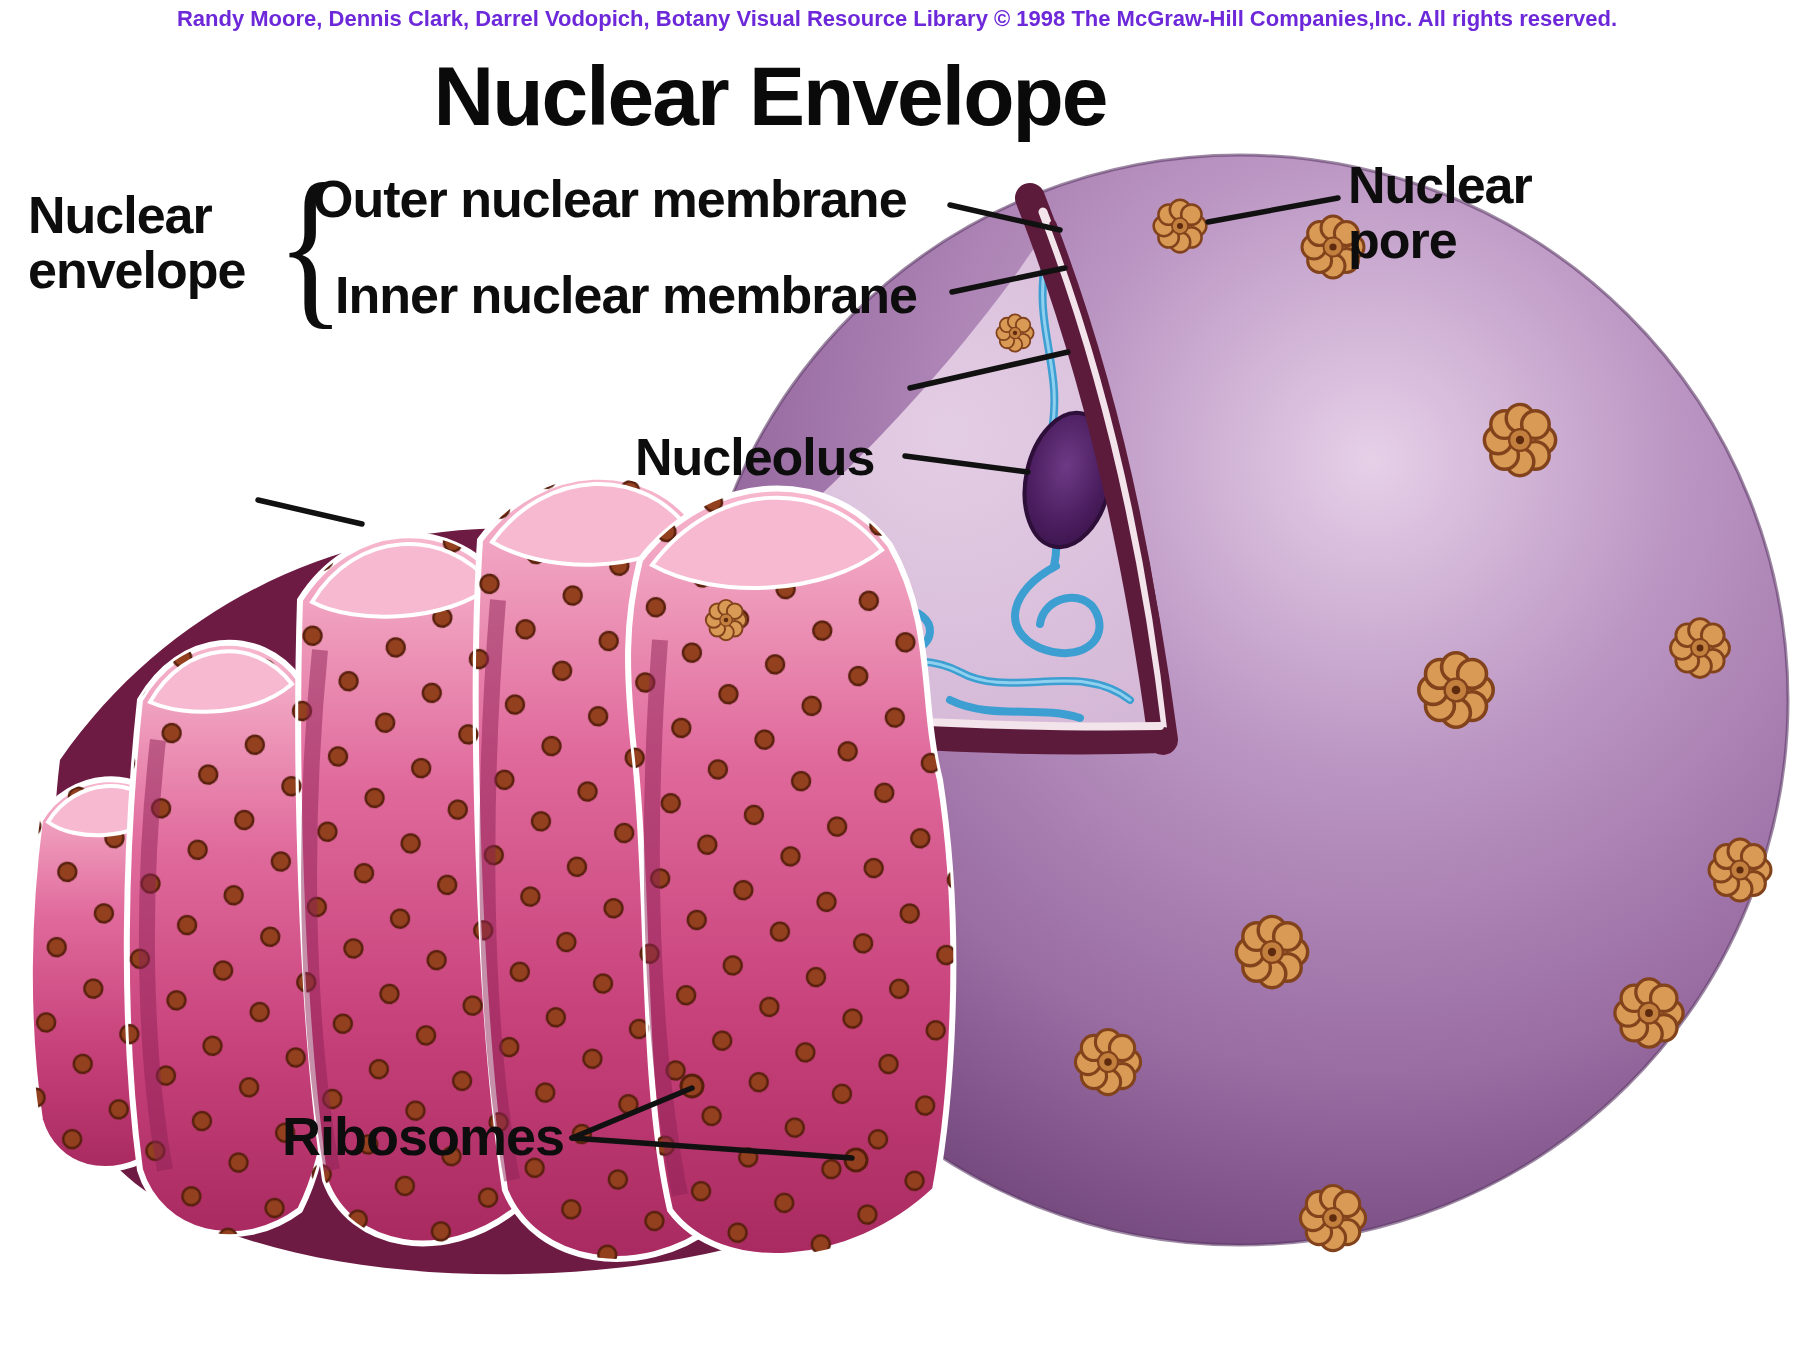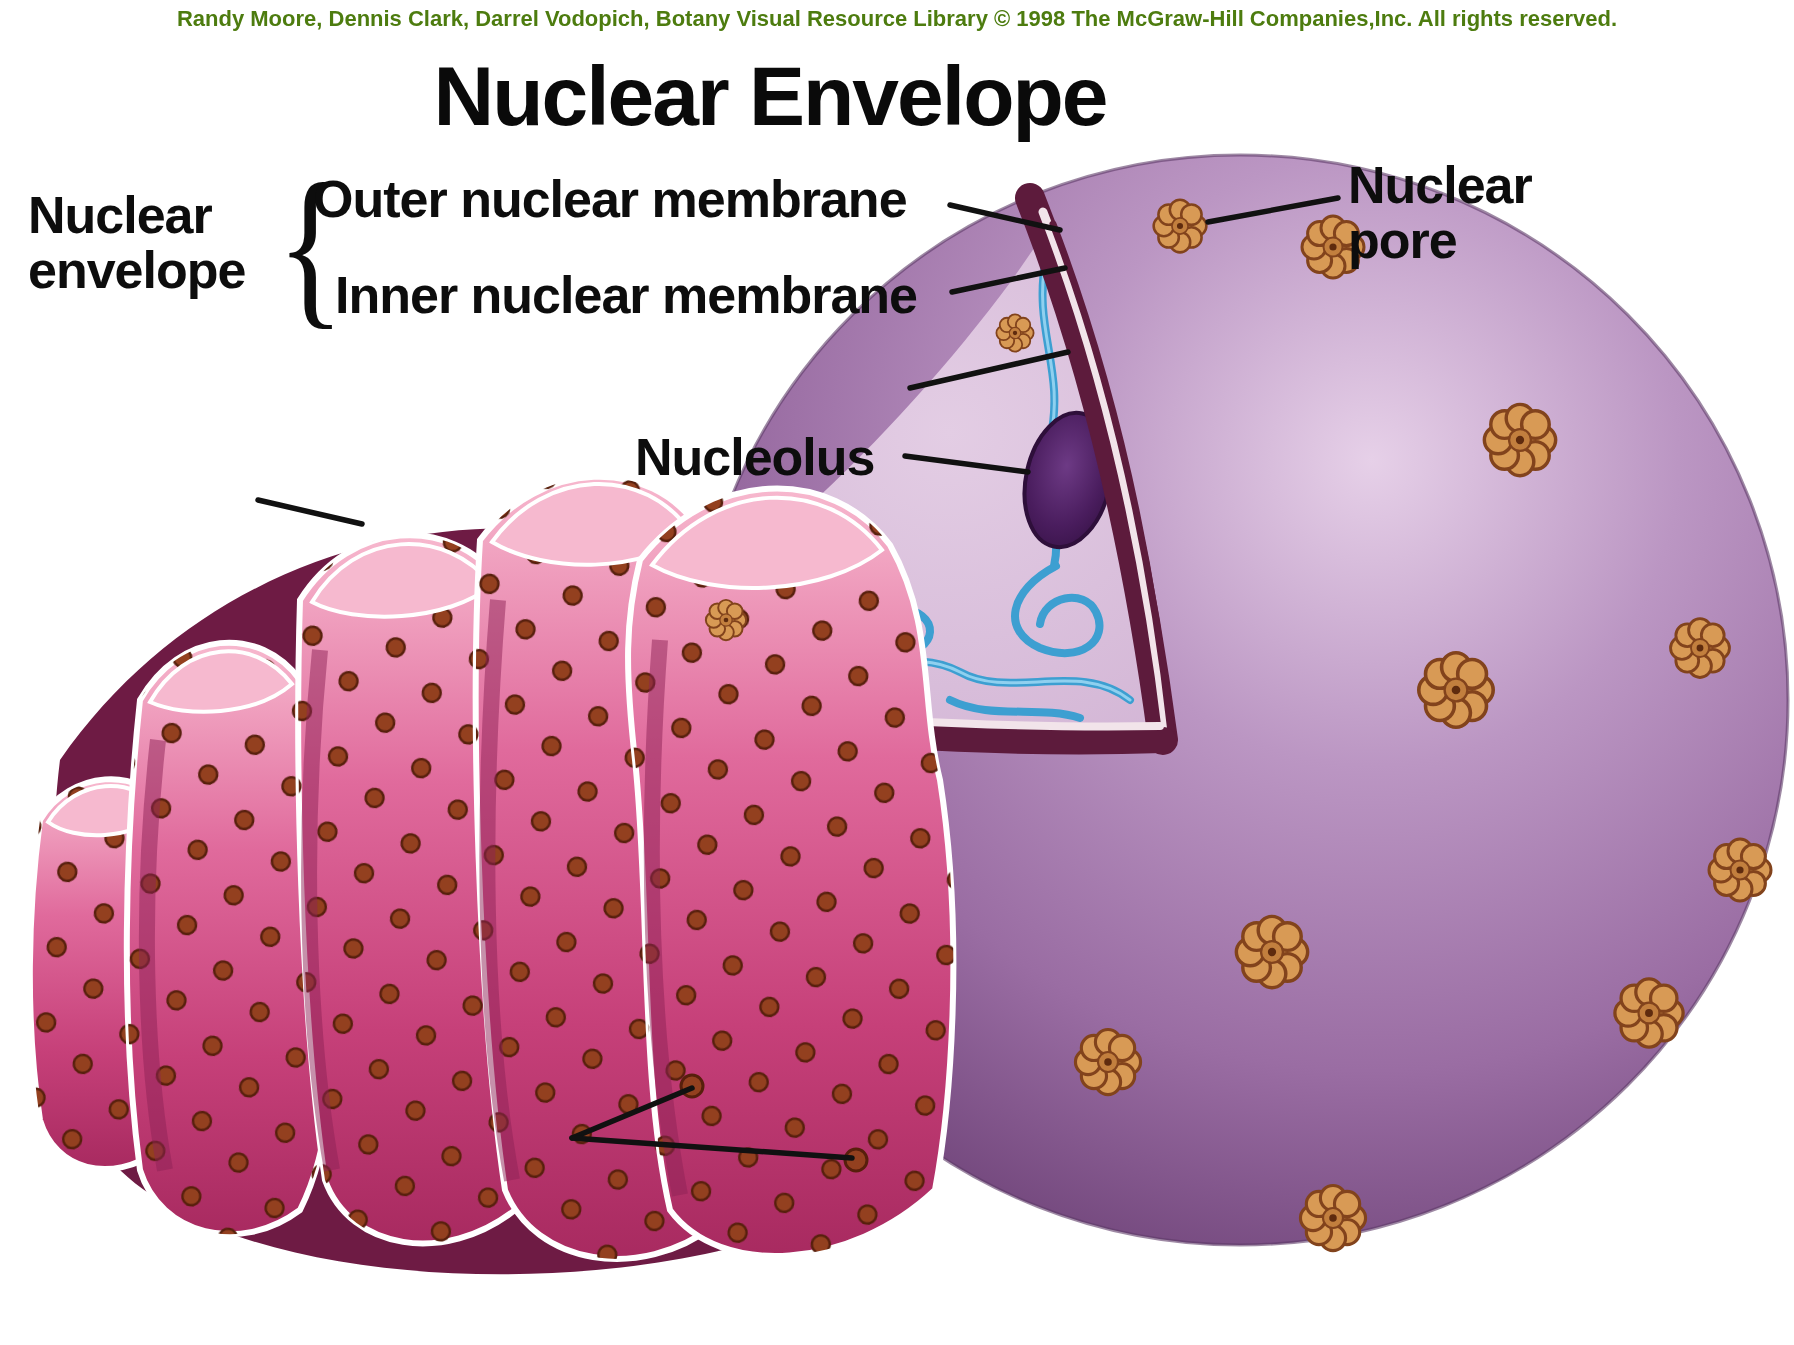--- a/index.html
+++ b/index.html
@@ -19,21 +19,21 @@
     line-height:1.05;
     font-size:52px;
     letter-spacing:-1px;
   }
   .credit{
     position:absolute;
     left:0;right:0;top:6px;
     text-align:center;
     font-weight:700;
     font-size:22px;
-    color:#4d7c0f;
+    color:#6d28d9;
     letter-spacing:0;
   }
   .title{
     position:absolute;
     left:0;top:48px;width:1540px;
     text-align:center;
     font-weight:700;
     font-size:84px;
     color:#0a0a0a;
     letter-spacing:-2px;
@@ -222,14 +222,15 @@
 
   <div class="label" style="left:305px;top:268px;padding-left:30px;">Inner nuclear membrane</div>
 
   <div class="label" style="left:1348px;top:158px;">Nuclear
 pore</div>
 
 
   <div class="label" style="left:635px;top:430px;">Nucleolus</div>
 
 
+  <div class="label" style="left:282px;top:1108px;font-size:54px;">Ribosomes</div>
 
 </div>
 
 </body></html>

